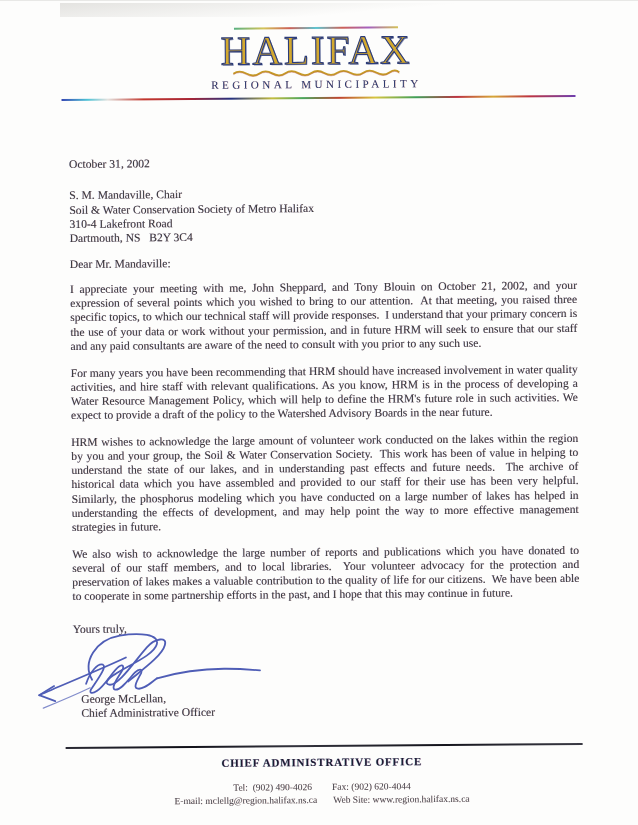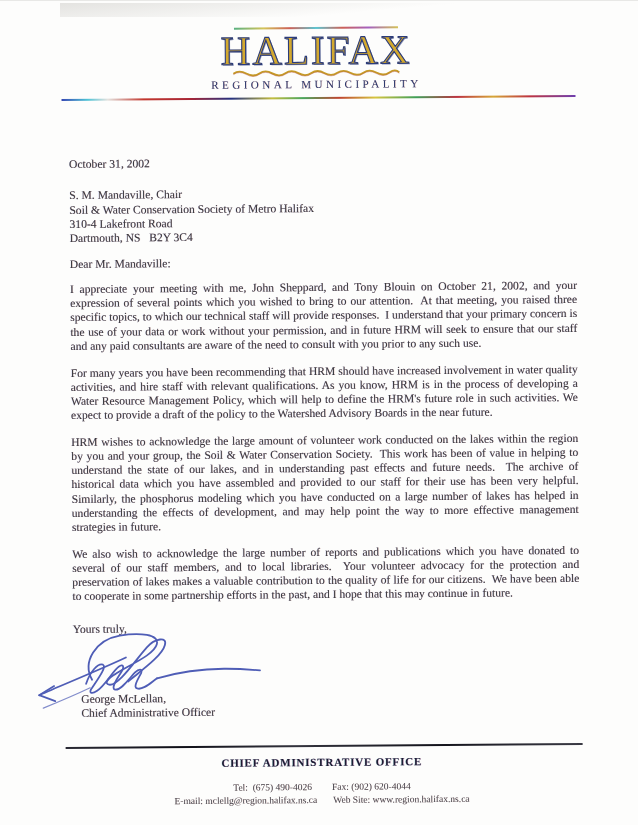--- a/index.html
+++ b/index.html
@@ -146,21 +146,21 @@
         <path d="M129,49 C147,44 170,40 196,40 C210,40 222,41 232,42"></path>
         <path d="M98,28 C72,40 34,55 11,65"></path>
         <path d="M11,65 L26,56 M11,65 L27,71"></path>
         <path d="M62,58 C45,66 30,72 15,78" stroke-width="1.2" opacity="0.7"></path>
       </g>
     </svg>
 
     <div class="footer-rule"></div>
     <div class="footer-office">CHIEF ADMINISTRATIVE OFFICE</div>
     <div class="footer-contact row1">
-      <span class="pre">Tel:  (675) 490-4026</span>
+      <span class="pre">Tel:  (902) 490-4026</span>
       <span class="pre">Fax: (902) 620-4044</span>
     </div>
     <div class="footer-contact row2">
       <span class="pre">E-mail: mclellg@region.halifax.ns.ca</span>
       <span class="pre">Web Site: www.region.halifax.ns.ca</span>
     </div>
 
   </div>
 </div>
 

